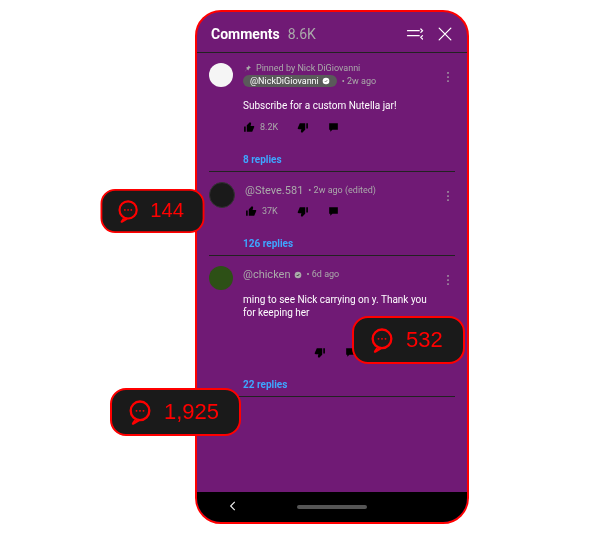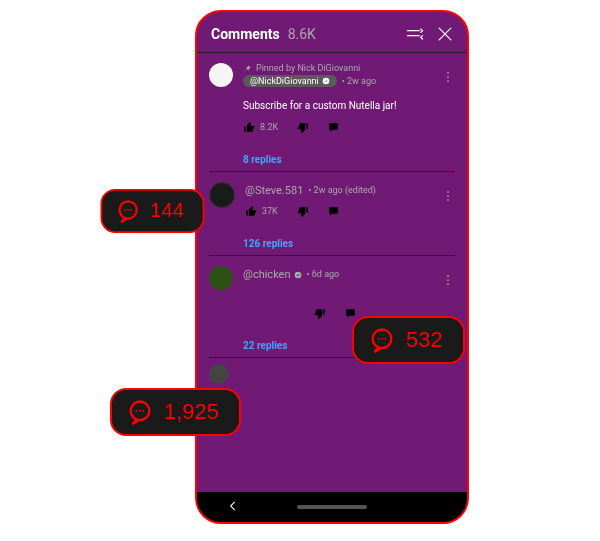--- a/index.html
+++ b/index.html
@@ -157,20 +157,21 @@
         <div class="avatar av-green"></div>
         <div class="cmt-body">
           <div class="meta">
             <span class="author-plain">@chicken</span>
             <span class="verify" style="margin-left:3px;"><svg viewBox="0 0 24 24" fill="#aaa">
                   <circle cx="12" cy="12" r="10"></circle>
                   <path d="M8 12l3 3 5-6" stroke="#0a0a0a" stroke-width="2" fill="none"></path>
                 </svg></span>
             <span class="time">• <span>6d ago</span></span>
           </div>
+          <div class="text" style="white-space:pre-line;">ming to see Nick carrying on  y. Thank you for keeping her </div>
           <div class="actions" style="margin-top:26px;">
             <span class="act" style="margin-left:70px;">
                 <svg viewBox="0 0 24 24">
                   <path d="M22 4h-3v10h3V4zM3 13c0 1 .9 2 2 2h5l-1 4c0 .5.2 1 .5 1.3L11 22l6-6V4H7l-3 7c-.1.3-.1.6-.1 1z"></path>
                 </svg>
               </span>
             <span class="act">
                 <svg viewBox="0 0 24 24">
                   <path d="M4 4h16v12H10l-4 4v-4H4z"></path>
                 </svg>

